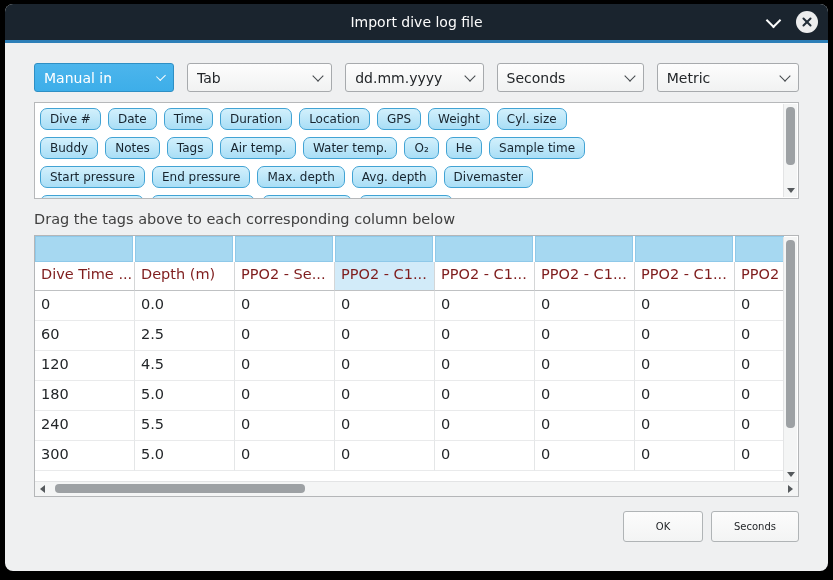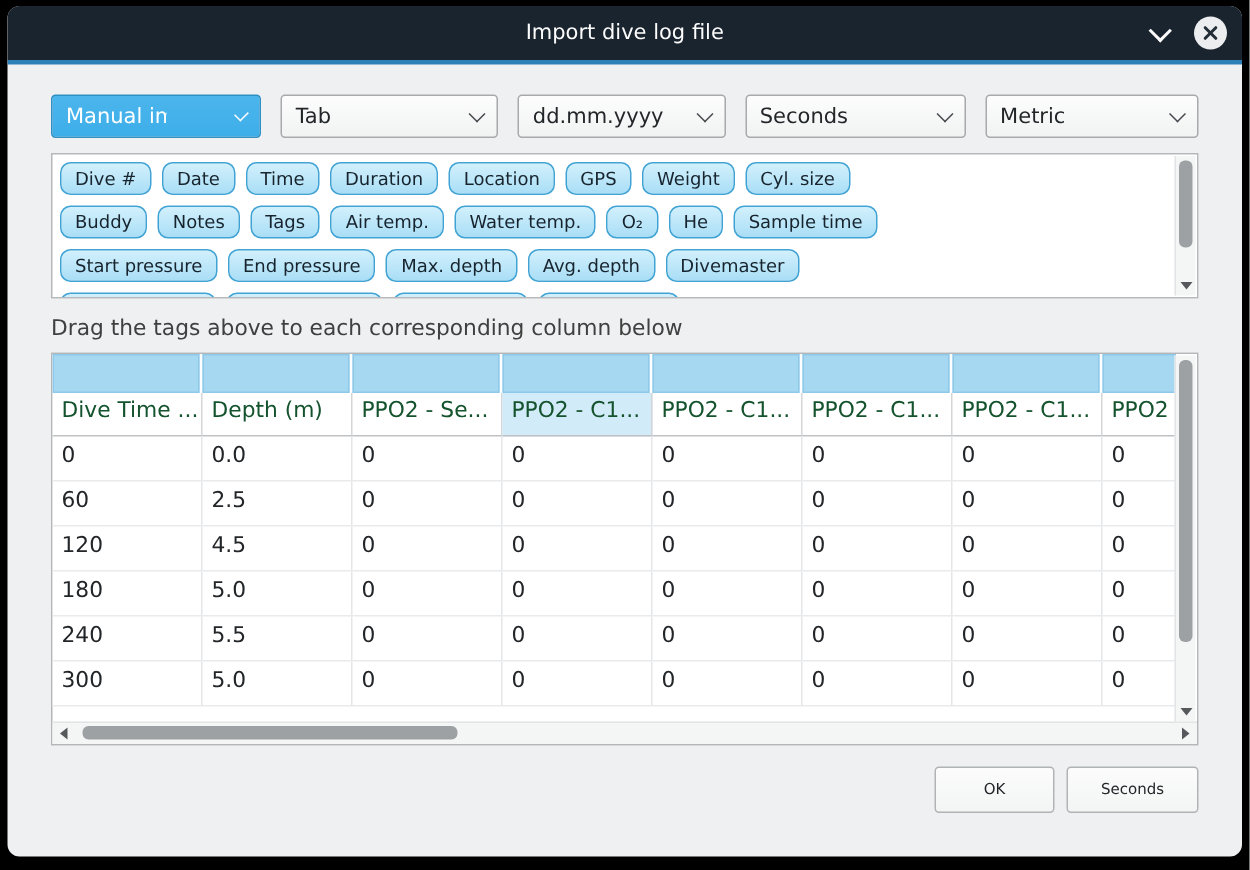--- a/index.html
+++ b/index.html
@@ -98,21 +98,21 @@
     margin-top:4px;height:262px;background:#ffffff;border:1px solid #b4b6b8;
     position:relative;box-sizing:border-box;
   }
   .table-clip{position:absolute;left:0;top:0;right:14px;bottom:15px;overflow:hidden;}
   .drop-row{display:flex;gap:2px;height:26px;background:#ffffff;width:810px;}
   .drop-cell{flex:0 0 98px;background:#a6d8f1;border:1px solid #8fc9e9;box-sizing:border-box;cursor:pointer;}
   .header-row{display:flex;height:29px;width:810px;background:#ffffff;}
   .th{
     flex:0 0 100px;box-sizing:border-box;padding:4px 6px 0 6px;
     border-right:1px solid #d4d6d7;border-bottom:1px solid #bfc1c3;
-    white-space:nowrap;overflow:hidden;font-size:14.5px;color:#14532d;
+    white-space:nowrap;overflow:hidden;font-size:14.5px;color:#7f1d1d;
   }
   .th-hl{background:#d2ebf9;}
   .tr{display:flex;height:30px;width:810px;background:#ffffff;}
   .td{
     flex:0 0 100px;box-sizing:border-box;padding:5px 6px 0 6px;
     border-right:1px solid #e4e6e7;border-bottom:1px solid #e9eaeb;
     white-space:nowrap;overflow:hidden;font-size:14.5px;color:#232629;
   }
   
   .btn-row{margin-top:14px;display:flex;justify-content:flex-end;gap:8px;}

